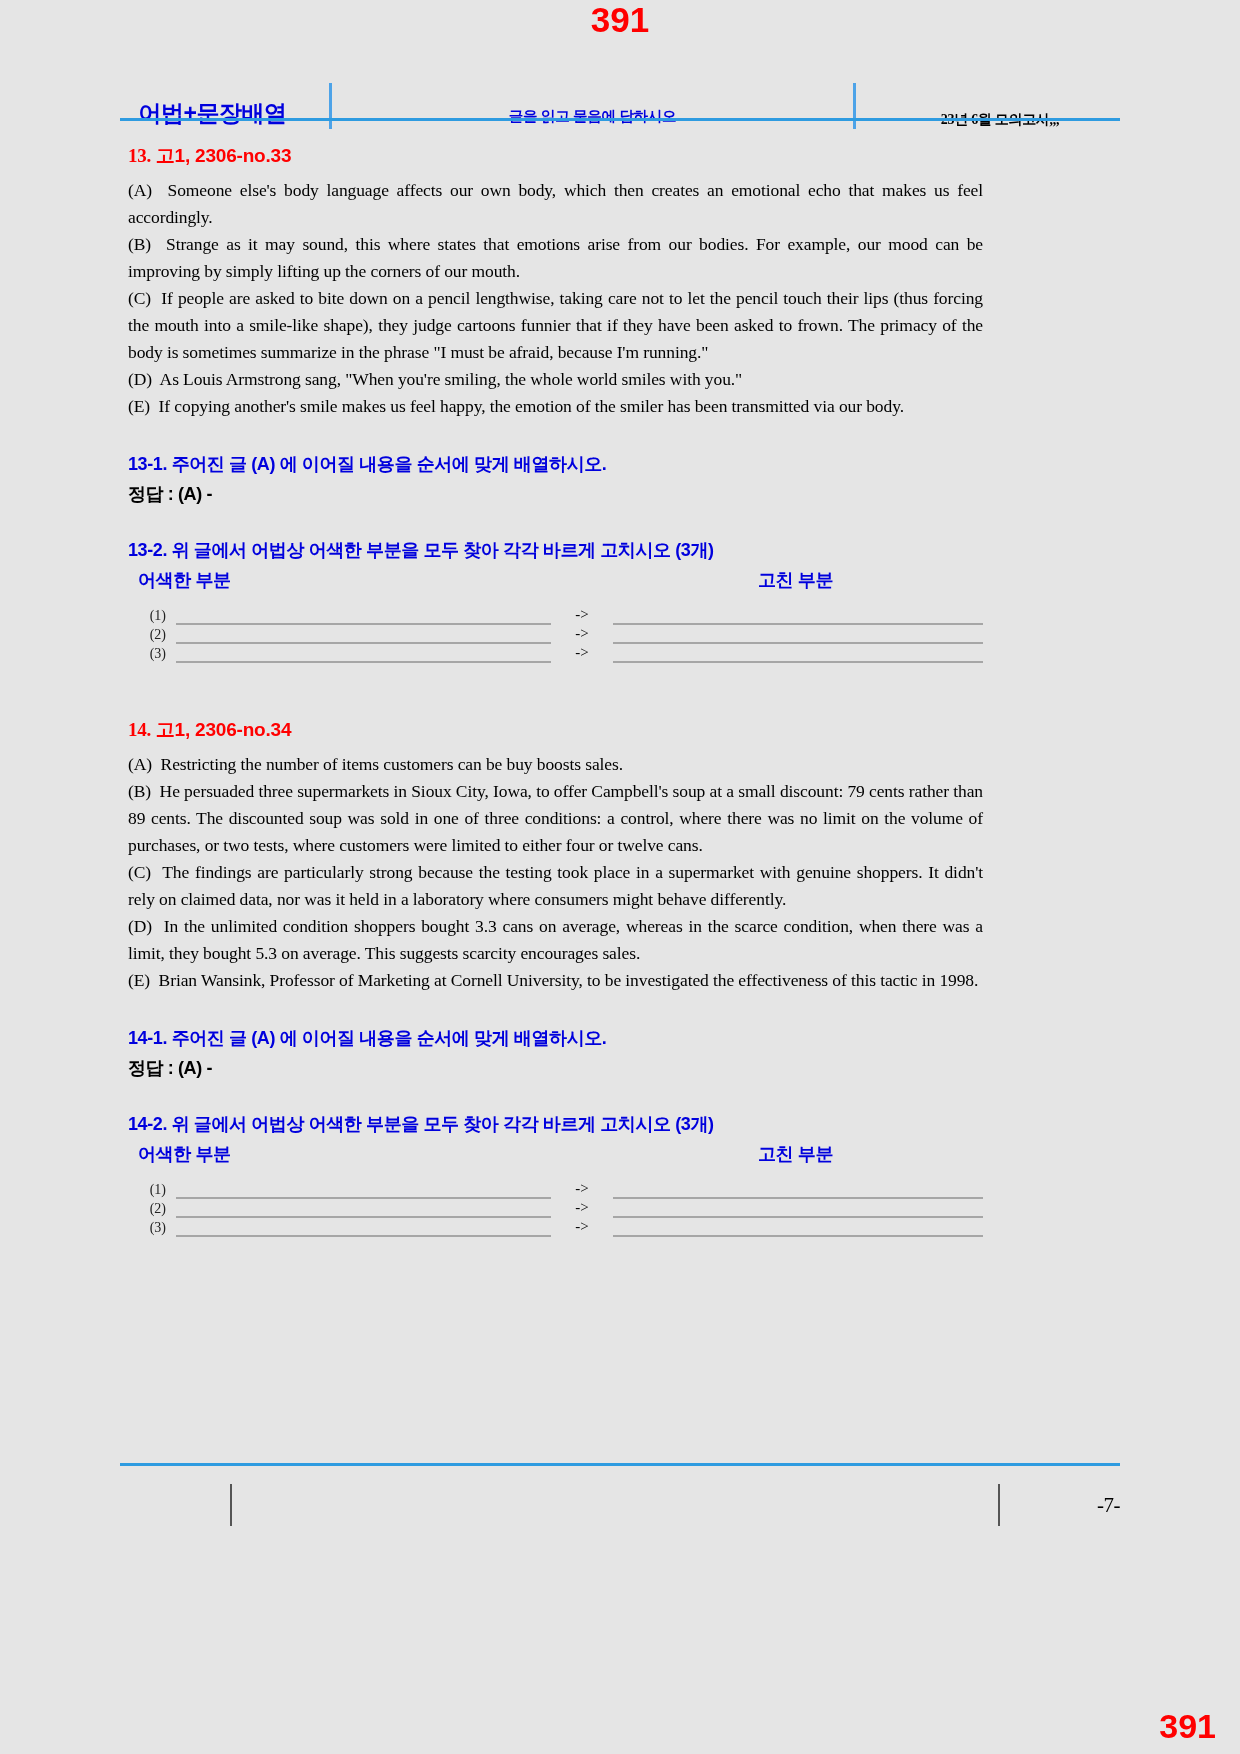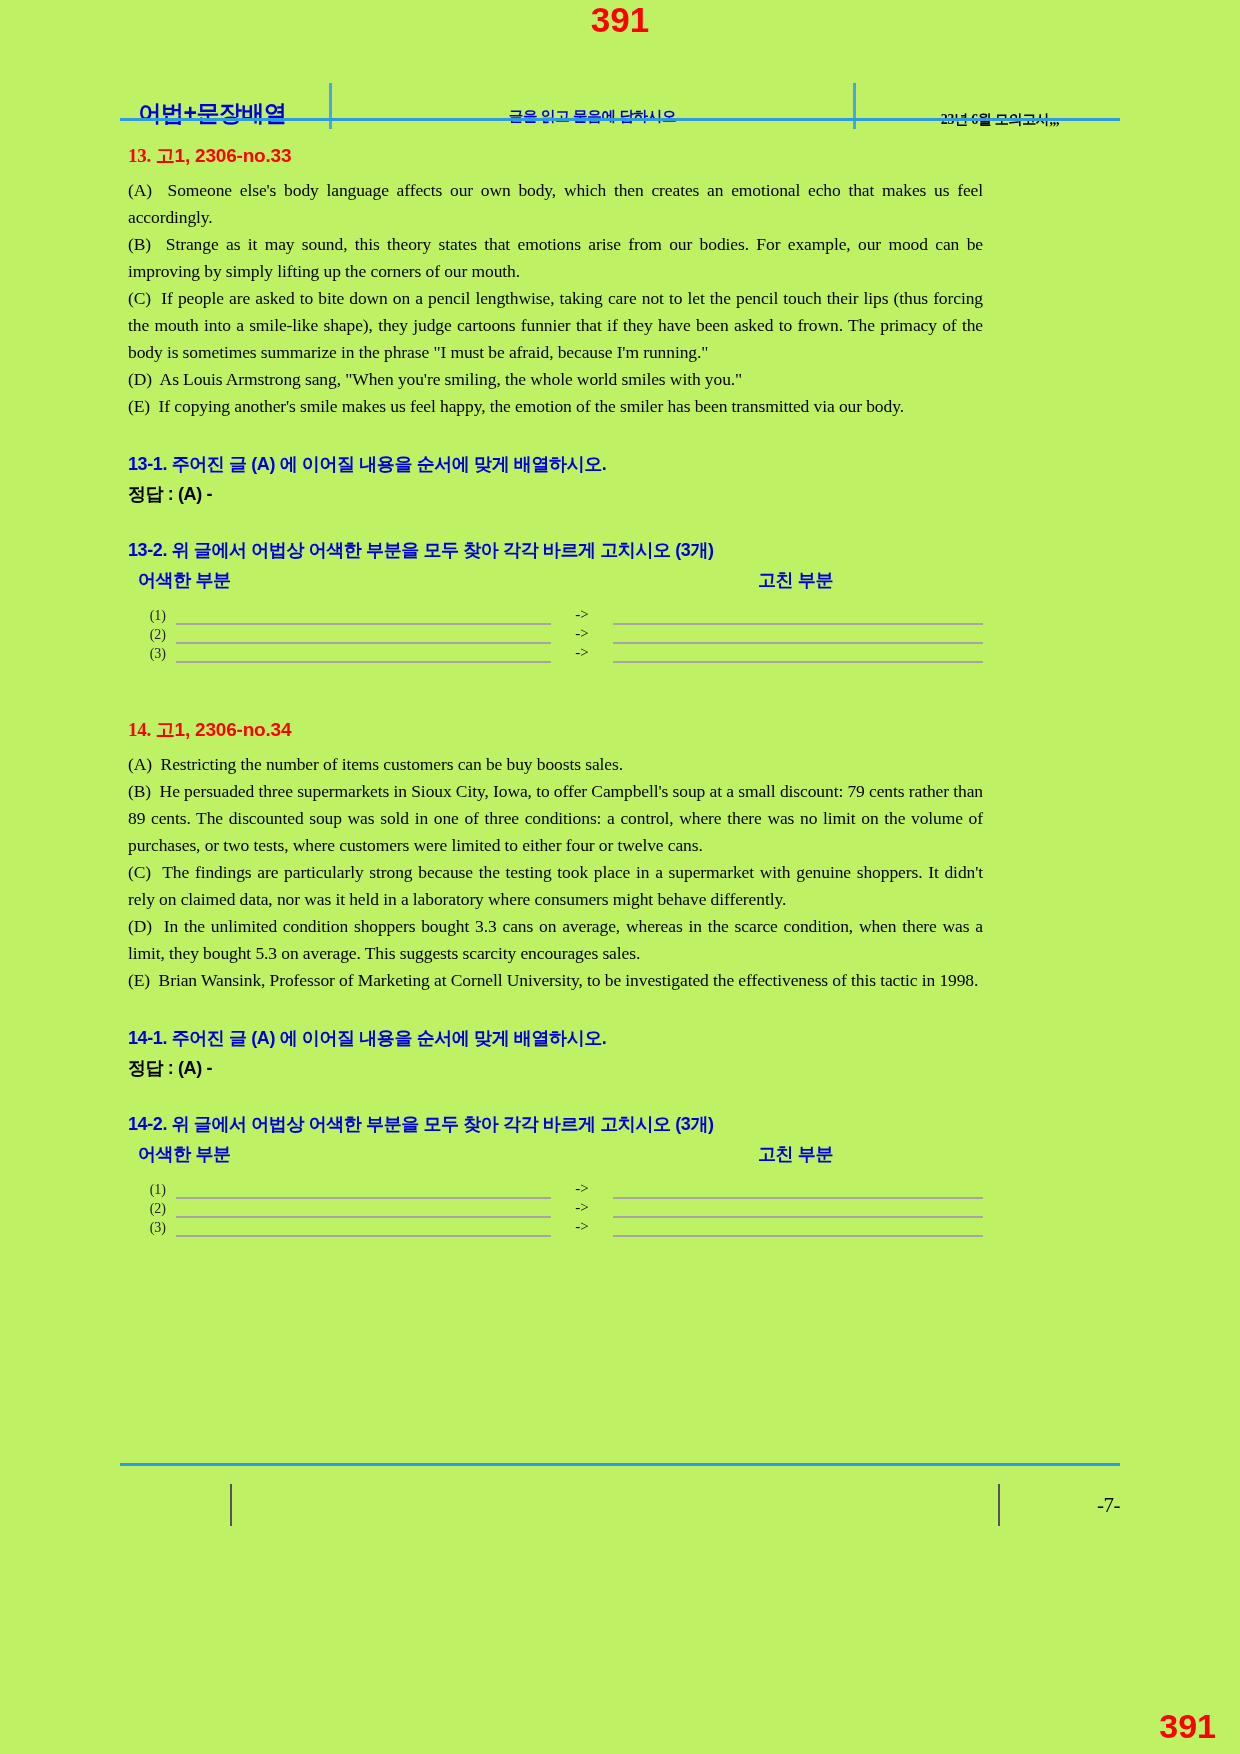--- a/index.html
+++ b/index.html
@@ -5,21 +5,21 @@
   html, body {
     margin: 0;
     padding: 0;
     background: #ffffff;
   }
   .page {
     position: relative;
     width: 1240px;
     height: 1754px;
     margin: 0 auto;
-    background: #bef264;
+    background: #e5e5e5;
     font-family: "Liberation Serif", "DejaVu Serif", serif;
     overflow: hidden;
   }
 
   
   .top-folio {
     position: absolute;
     top: 0px;
     left: 0;
     width: 100%;
@@ -261,21 +261,21 @@
 
   <div class="content">
 
     <div>
       <p class="q-title">
         <span>13.</span>
         <span class="ko">고1, 2306-no.33</span>
       </p>
 
       <p class="para"><span class="lbl">(A)</span>&nbsp; <span>Someone else's body language affects our own body, which then creates an emotional echo that makes us feel accordingly.</span></p>
-      <p class="para"><span class="lbl">(B)</span>&nbsp; <span>Strange as it may sound, this theory states that emotions arise from our bodies.  For example, our mood can be improving by simply lifting up the corners of our mouth.</span></p>
+      <p class="para"><span class="lbl">(B)</span>&nbsp; <span>Strange as it may sound, this where states that emotions arise from our bodies.  For example, our mood can be improving by simply lifting up the corners of our mouth.</span></p>
       <p class="para"><span class="lbl">(C)</span>&nbsp; <span>If people are asked to bite down on a pencil lengthwise, taking care not to let the pencil touch their lips (thus forcing the mouth into a smile-like shape), they judge cartoons funnier that if they have been asked to frown.  The primacy of the body is sometimes summarize in the phrase "I must be afraid, because I'm running."</span></p>
       <p class="para"><span class="lbl">(D)</span>&nbsp; <span>As Louis Armstrong sang, "When you're smiling, the whole world smiles with you."</span></p>
       <p class="para"><span class="lbl">(E)</span>&nbsp; <span>If copying another's smile makes us feel happy, the emotion of the smiler has been transmitted via our body.</span></p>
 
       <div class="block-gap-md"></div>
 
       <p class="subq">
         <span>13-1.</span>
         <span>주어진 글 (A) 에 이어질 내용을 순서에 맞게 배열하시오.</span>
       </p>

